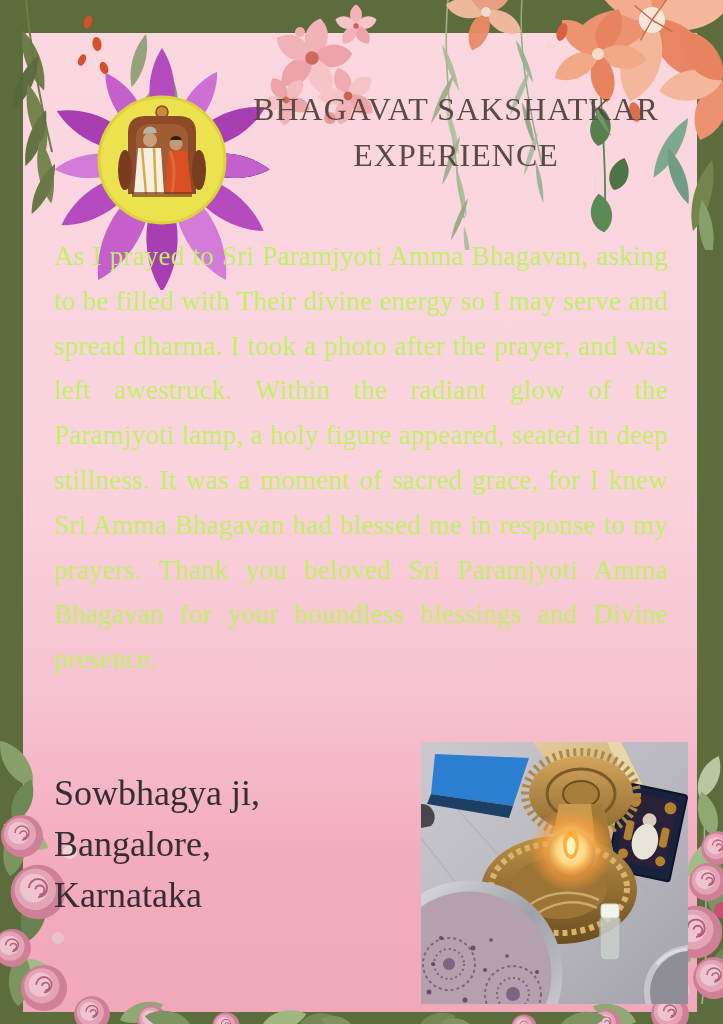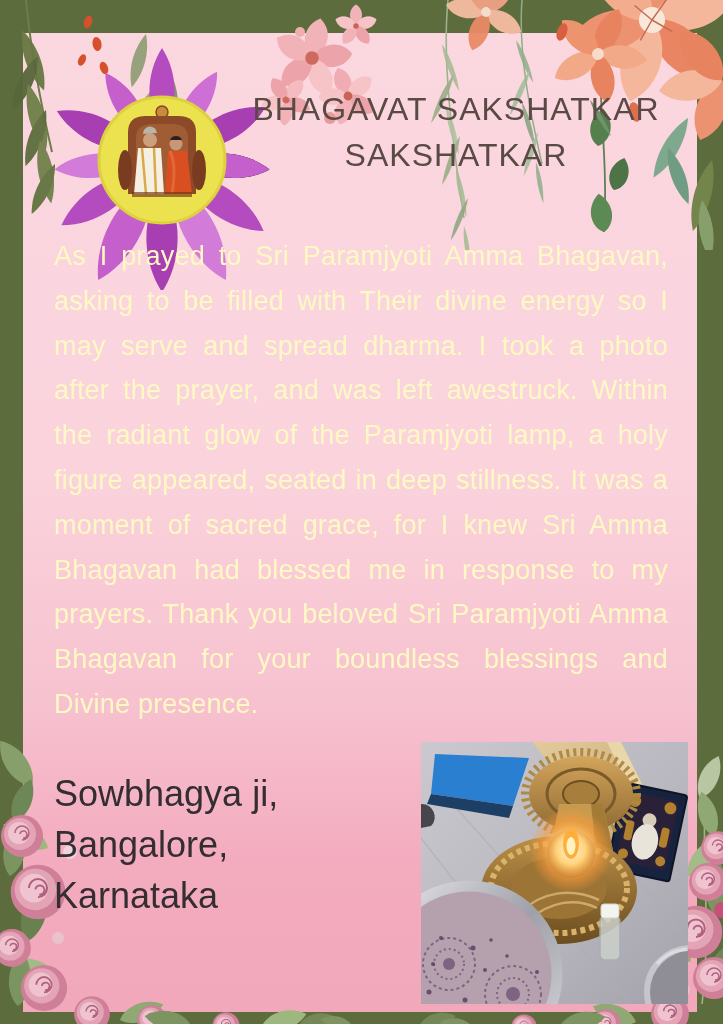--- a/index.html
+++ b/index.html
@@ -1,21 +1,21 @@
 <!DOCTYPE html>
 <html><head>
 <meta charset="utf-8">
 <style>
   html,body{margin:0;padding:0;}
   .canvas{
     position:relative;
     width:723px;height:1024px;
     background:#5d6c3d;
     overflow:hidden;
-    font-family:Liberation Sans, sans-serif;
+    font-family:Liberation Serif, serif;
   }
   .panel{
     position:absolute;
     left:23px;top:33px;
     width:674px;height:979px;
     background:linear-gradient(180deg,#fbd7e0 0%,#fad3dd 45%,#f7c2d0 68%,#f3abbe 85%,#f2a8bb 100%);
     z-index:1;
   }
   .deco{position:absolute;z-index:2;pointer-events:none;}
   .deco-top{left:0;top:0;}
@@ -25,21 +25,21 @@
   }
   .title{
     position:absolute;left:240px;top:86px;width:432px;z-index:3;
     text-align:center;
     color:#5a4a44;
     font-size:32px;line-height:46px;
     letter-spacing:1px;
   }
   .body-text{
     position:absolute;left:54px;top:234px;width:614px;z-index:3;
-    color:#fef9c3;
+    color:#bef264;
     font-size:27px;line-height:44.8px;
     text-align:justify;text-align-last:left;
     letter-spacing:0.2px;
   }
   .attribution{
     position:absolute;left:54px;top:768px;width:360px;z-index:3;
     color:#342d32;
     font-size:36px;line-height:51px;
     white-space:pre-line;
   }
@@ -301,21 +301,21 @@
         <path d="M8,-20 a6.5,6.5 0 0 1 12,0 Z" fill="#2a211c"></path>
         <path d="M6,-9 L25,-9 L30,34 L3,34 Z" fill="#d94f22"></path>
         <path d="M8,-9 C14,4 12,20 10,34" stroke="#e06a35" stroke-width="3" fill="none"></path>
         <rect x="-30" y="32" width="60" height="5" fill="#6e3418" opacity="0.65"></rect>
       </g>
     </g>
   </svg>
 
   <div class="title">
     <div>BHAGAVAT SAKSHATKAR</div>
-    <div>SAKSHATKAR</div>
+    <div>EXPERIENCE</div>
   </div>
 
   <div class="body-text">As I prayed to Sri Paramjyoti Amma Bhagavan, asking to be filled with Their divine energy so I may serve and spread dharma. I took a photo after the prayer, and was left awestruck. Within the radiant glow of the Paramjyoti lamp, a holy figure appeared, seated in deep stillness. It was a moment of sacred grace, for I knew Sri Amma Bhagavan had blessed me in response to my prayers. Thank you beloved Sri Paramjyoti Amma Bhagavan for your boundless blessings and Divine presence.</div>
 
   <div class="attribution">Sowbhagya ji, Bangalore,
 Karnataka</div>
 
   <svg class="photo" viewBox="0 0 267 262">
     <defs>
       <linearGradient id="floorGrad" x1="0" y1="0" x2="1" y2="1">

